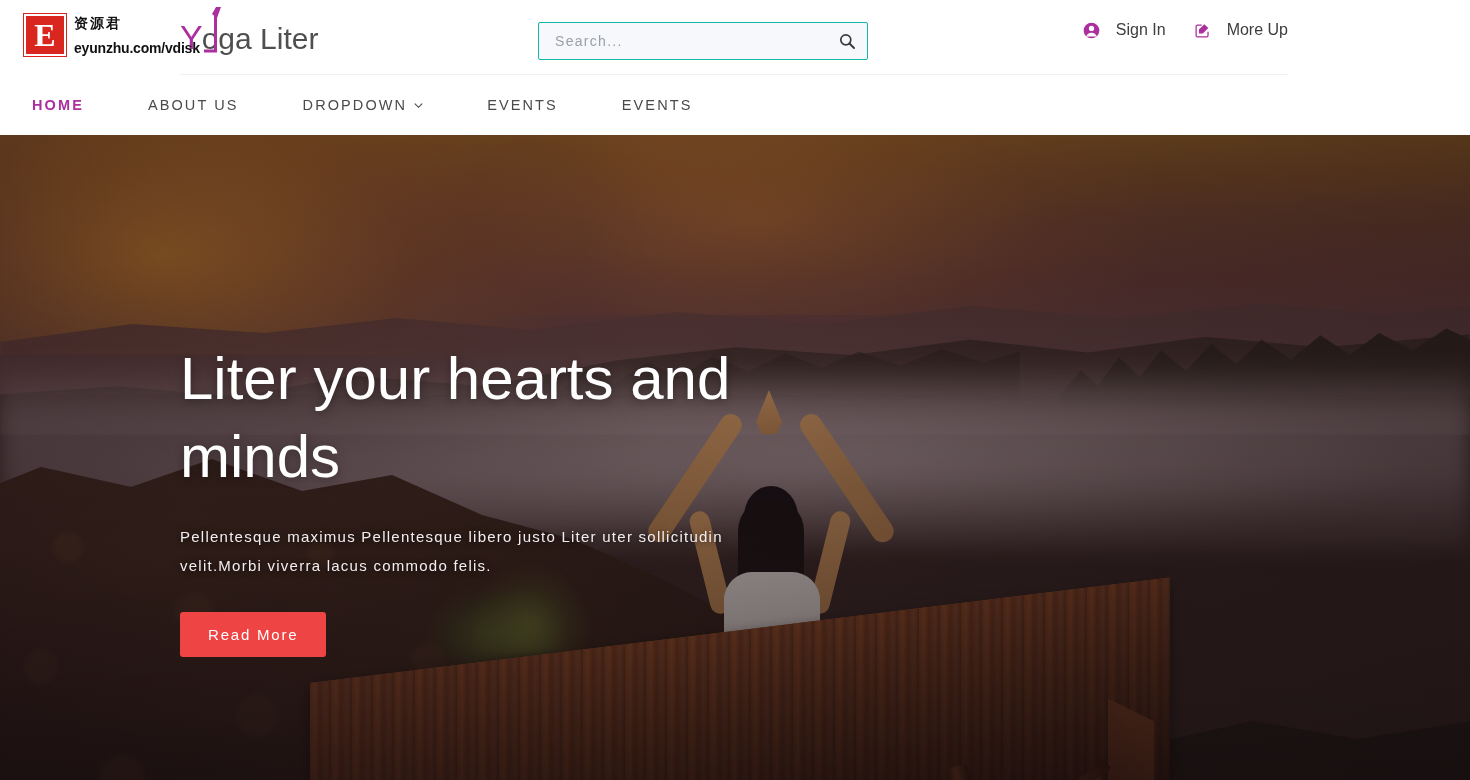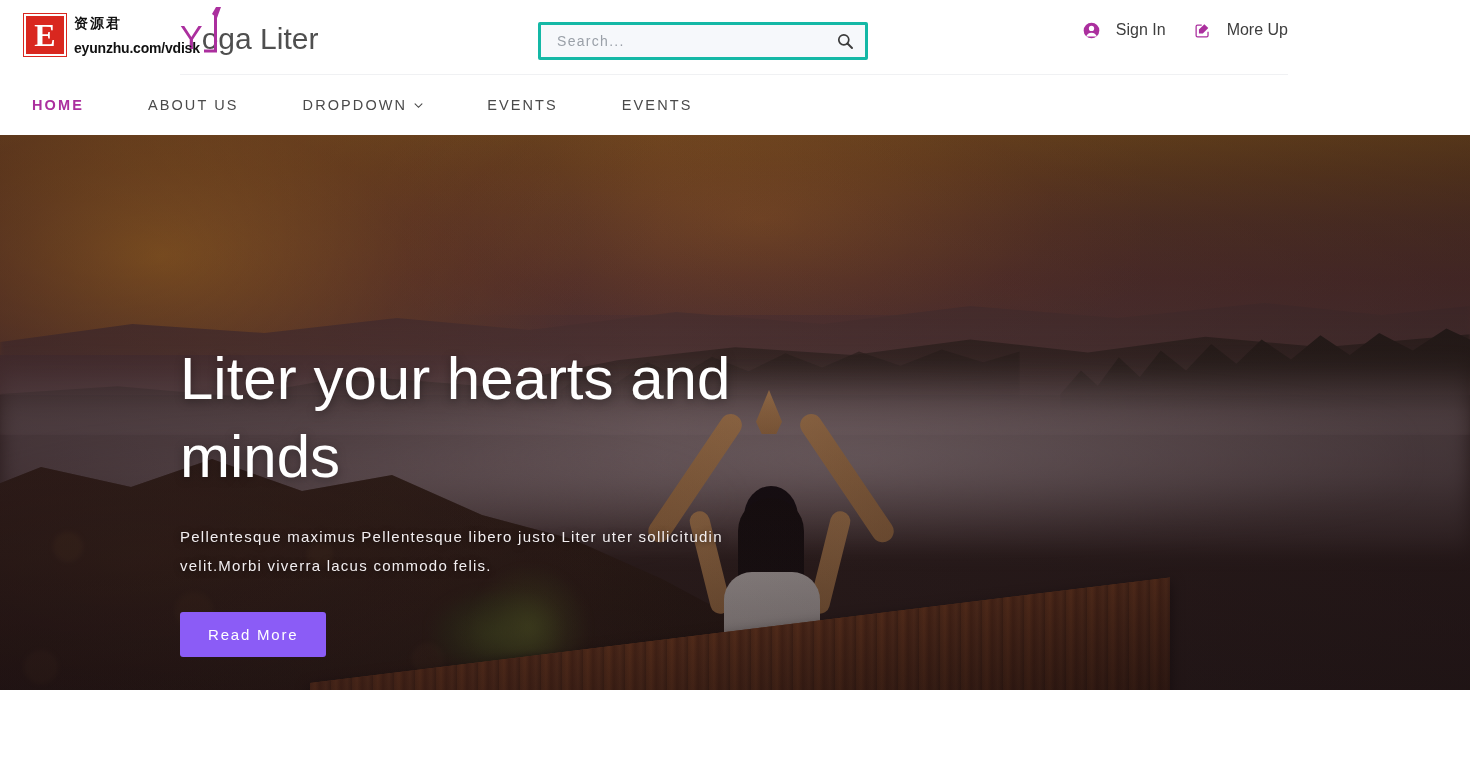--- a/index.html
+++ b/index.html
@@ -41,21 +41,21 @@
     font-weight: 400;
     line-height: 1;
     letter-spacing: 0px;
   }
 
   .search-wrap {
     position: absolute;
     left: 538px; top: 22px;
     width: 330px; height: 38px;
     background: #f6f8fb;
-    border: 3px solid #14b8a6;
+    border: 1px solid #14b8a6;
     border-radius: 2px;
     display: flex; align-items: center;
   }
   .search-input {
     flex: 1;
     border: none; outline: none; background: transparent;
     font-family: "Liberation Sans", sans-serif;
     font-size: 14px;
     color: #555;
     letter-spacing: 1.3px;
@@ -102,21 +102,21 @@
     cursor: pointer;
     display: flex; align-items: center; gap: 7px;
     white-space: nowrap;
   }
   .nav-item.active { color: #ab2f9e; font-weight: bold; }
   .chev { font-size: 9px; position: relative; top: 1px; }
 
   
   .hero {
     position: relative;
-    width: 1470px; height: 555px;
+    width: 1470px; height: 645px;
     overflow: hidden;
     background: #3a2a25;
   }
   .scene { position: absolute; inset: 0; overflow: hidden; }
 
   
   .sky {
     position: absolute; left:0; top:0; width:100%; height: 260px;
     background: linear-gradient(180deg,
        #8a5a22 0%, #7d4f25 14%, #6e4430 34%, #6a4038 55%, #6b4744 78%, #6e4f4d 100%);
@@ -335,21 +335,21 @@
     line-height: 29px;
     color: #f2eef0;
     letter-spacing: 1.25px;
     max-width: 625px;
     text-shadow: 0 1px 6px rgba(0,0,0,0.55);
   }
   .read-more {
     display: inline-block;
     margin-top: 32px;
     padding: 14px 28px;
-    background: #8b5cf6;
+    background: #ef4444;
     color: #ffffff;
     font-size: 15px;
     letter-spacing: 1.8px;
     border: none; border-radius: 3px;
     cursor: pointer;
     font-family: "Liberation Sans", sans-serif;
     text-decoration: none;
   }
 
   

